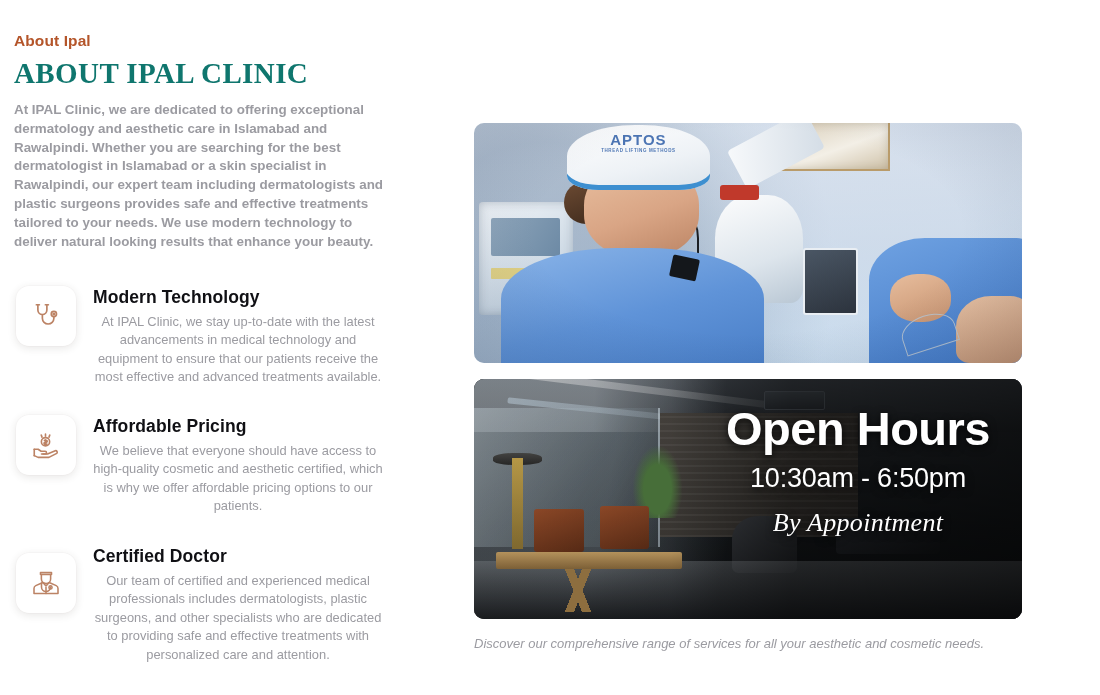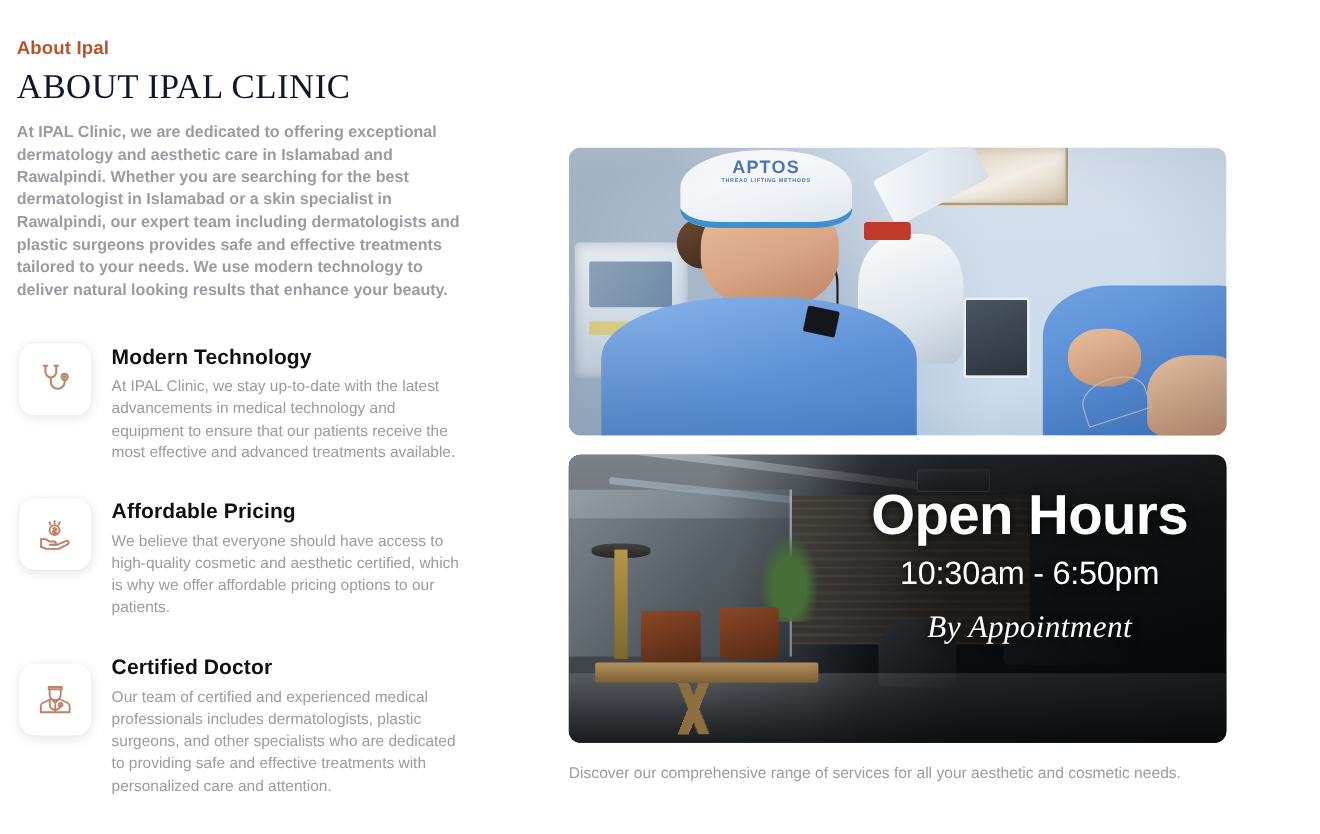--- a/index.html
+++ b/index.html
@@ -16,22 +16,22 @@
     position: absolute; left: 14px; top: 0; width: 420px; height: 695px;
   }
   .eyebrow {
     position: absolute; left: 0; top: 32px;
     font-size: 15.5px; font-weight: 700; letter-spacing: .1px;
     color: #b4552a;
   }
   .page-title {
     position: absolute; left: 0; top: 57px;
     font-family: "Liberation Serif", "DejaVu Serif", serif;
-    font-size: 29px; font-weight: 400; letter-spacing: .4px;
-    color: #0f172a; white-space: nowrap;
+    font-size: 29px; font-weight: 700; letter-spacing: .4px;
+    color: #0f766e; white-space: nowrap;
   }
   .intro {
     position: absolute; left: 0; top: 101px; width: 370px;
     font-size: 13.4px; line-height: 18.8px; color: #9b9ba1; font-weight: 700;
   }
 
   
   .feature { position: absolute; left: 0; width: 400px; }
   .feature.f0 { top: 286px; }
   .feature.f1 { top: 415px; }
@@ -47,21 +47,21 @@
   .feature.f2 .feat-iconbox { top: 8px; }
   .feat-iconbox svg { display: block; }
 
   .feat-body { position: absolute; left: 79px; top: 0; width: 310px; }
   .feat-title {
     font-size: 17.5px; font-weight: 600; color: #101014;
     letter-spacing: .1px; line-height: 22px;
   }
   .feat-text {
     margin-top: 5px; width: 290px;
-    font-size: 12.9px; line-height: 18.4px; color: #9b9ba1;
+    font-size: 12.9px; line-height: 18.4px; color: #9b9ba1; text-align: center;
   }
 
   
   .media-col { position: absolute; left: 474px; top: 0; width: 550px; }
 
   .photo {
     position: absolute; left: 0; width: 548px;
     border-radius: 10px; overflow: hidden;
   }
   .photo.clinic { top: 123px; height: 240px; }
@@ -275,21 +275,21 @@
   }
   .h-appt {
     margin-top: 14px;
     font-family: "Liberation Serif", "DejaVu Serif", serif;
     font-size: 26px; font-style: italic; font-weight: 400; letter-spacing: .3px;
     text-shadow: 0 2px 8px rgba(0,0,0,.85);
   }
 
   .media-caption {
     position: absolute; left: 0; top: 634px; width: 548px;
-    font-size: 13px; line-height: 19px; color: #9b9ba1;
+    font-size: 13px; line-height: 19px; color: #9b9ba1; font-style: italic;
   }
 </style>
 </head>
 <body>
 
 <div class="page">
 
   <div class="left-col">
 
     <div class="eyebrow">About Ipal</div>

